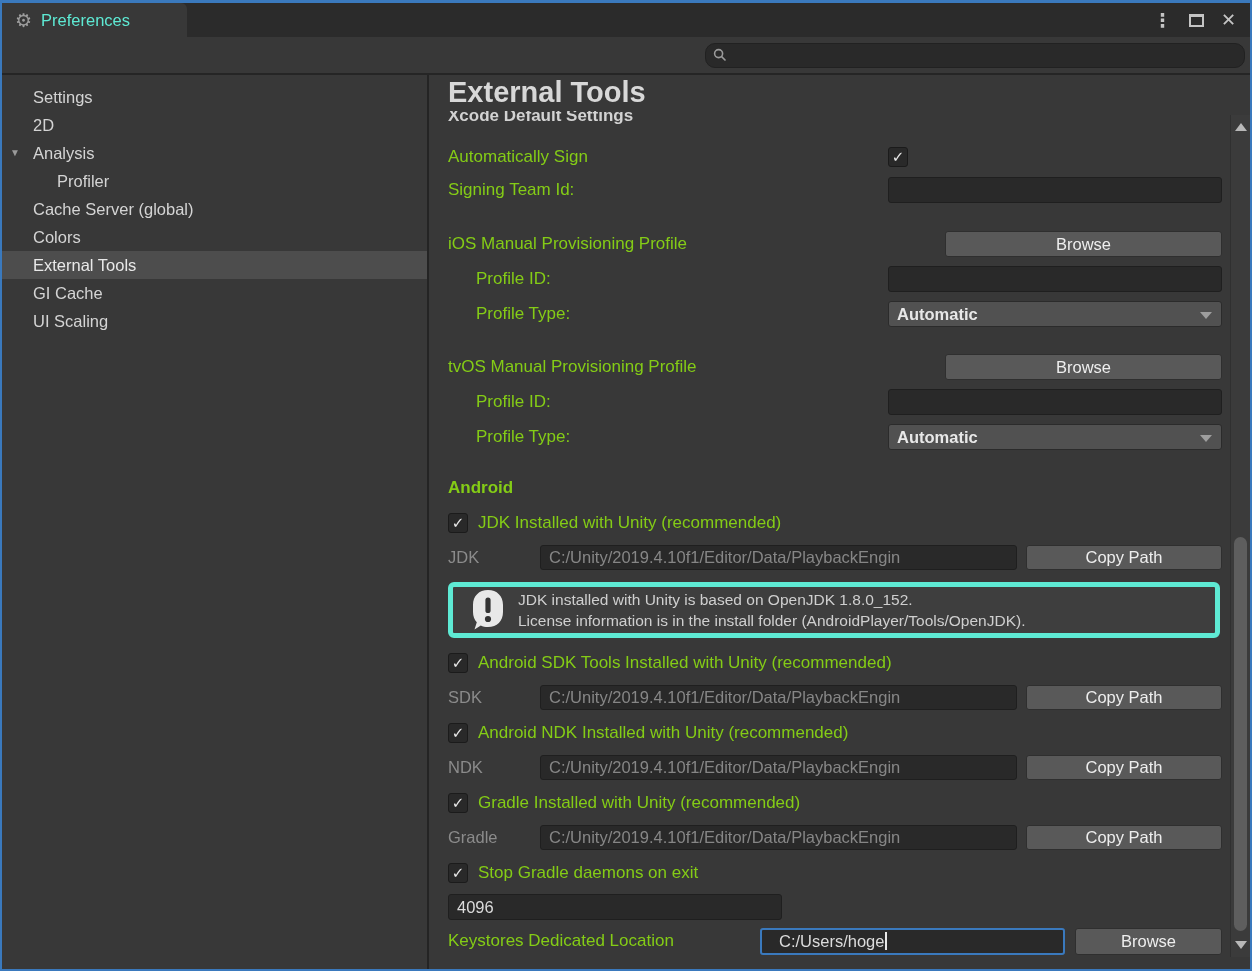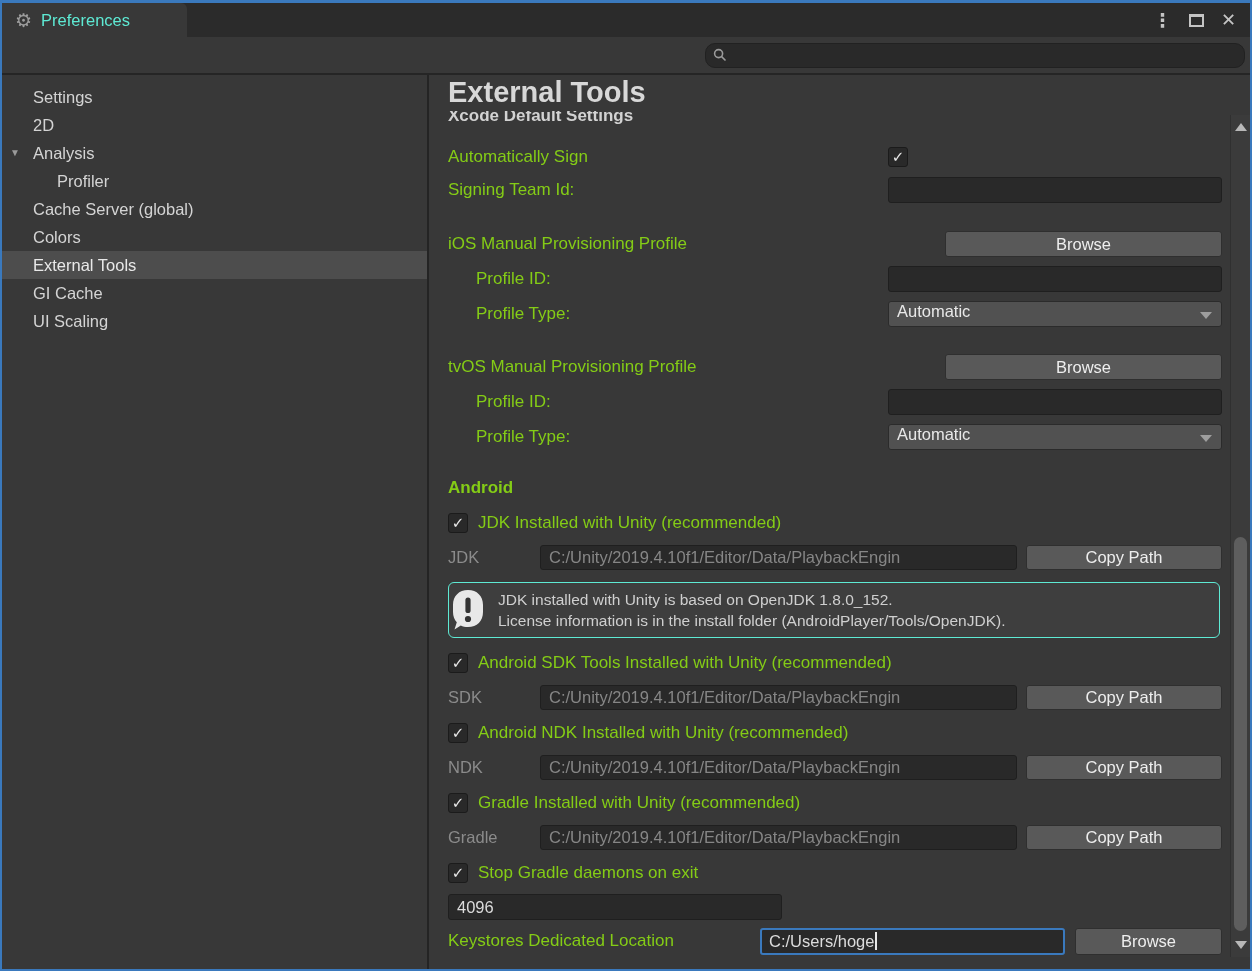--- a/index.html
+++ b/index.html
@@ -86,45 +86,45 @@
     height:26px; background:#595959; border:1px solid #2f2f2f; border-radius:3px;
     color:#eeeeee; font-size:16.5px; font-family:inherit; text-align:right; cursor:default;
     display:flex; align-items:center; justify-content:center;
   }
   .btn-browse { width:277px; flex:0 0 auto; }
   .btn-copy { width:196px; margin-left:9px; flex:0 0 auto; height:25px; }
   .btn-browse-sm { width:147px; margin-left:10px; flex:0 0 auto; height:27px; }
 
   .dropdown {
     width:334px; height:26px; background:#515151; border:1px solid #2b2b2b; border-radius:3px;
-    color:#e8e8e8; font-size:16.5px; display:flex; padding:0 8px;
-    position:relative; flex:0 0 auto; cursor:default;
+    color:#e8e8e8; font-size:16.5px; display:flex; align-items:center; padding:0 8px;
+    position:relative; flex:0 0 auto; cursor:default;font-weight:bold;
   }
   .dd-arrow {
     position:absolute; right:9px; top:10px; width:0; height:0;
     border-left:6px solid transparent; border-right:6px solid transparent;
     border-top:7px solid #9e9e9e;
   }
 
   .infobox {
     width:772px; height:56px; margin:12px 0 12px 0;
-    background:#3e3e3e; border:1px solid #5eead4; border-radius:6px;
-    display:flex; align-items:center; gap:13px; padding-left:2px;
+    background:#3e3e3e; border:5px solid #5eead4; border-radius:6px;
+    display:flex; align-items:center; gap:13px; padding-left:18px;
   }
   .info-text { color:#cfcfcf; font-size:15.5px; line-height:21px; white-space:nowrap; }
   .gap27 { margin-bottom:27px !important; }
   .gap28 { margin-bottom:28px !important; }
   .mb8 { margin-bottom:8px !important; }
   .mb10 { margin-bottom:10px !important; }
   .mb11 { margin-bottom:11px !important; }
   .android-h { font-size:17px; font-weight:bold; color:#84cc16; height:22px; margin-bottom:10px; }
 
   .focus-field {
     width:305px; height:27px; background:#292929; border:2px solid #3a79bd; border-radius:3px;
-    color:#dcdcdc; font-size:16.5px; display:flex; align-items:center; padding:0 7px; flex:0 0 auto;
+    color:#dcdcdc; font-size:16.5px; display:flex; align-items:center; padding:0 17px; flex:0 0 auto;
   }
   .caret { display:inline-block; width:2px; height:18px; background:#e8e8e8; margin-left:1px; }
   .key-lbl { width:312px; flex:0 0 auto; }
 
   
   .scrollbar {
     position:absolute; z-index:3; top:40px; bottom:12px; right:0; width:20px;
     background:#3b3b3b; border-left:1px solid #303030;
   }
   .sb-up, .sb-down { position:absolute; left:4px; width:0; height:0; cursor:default; }

